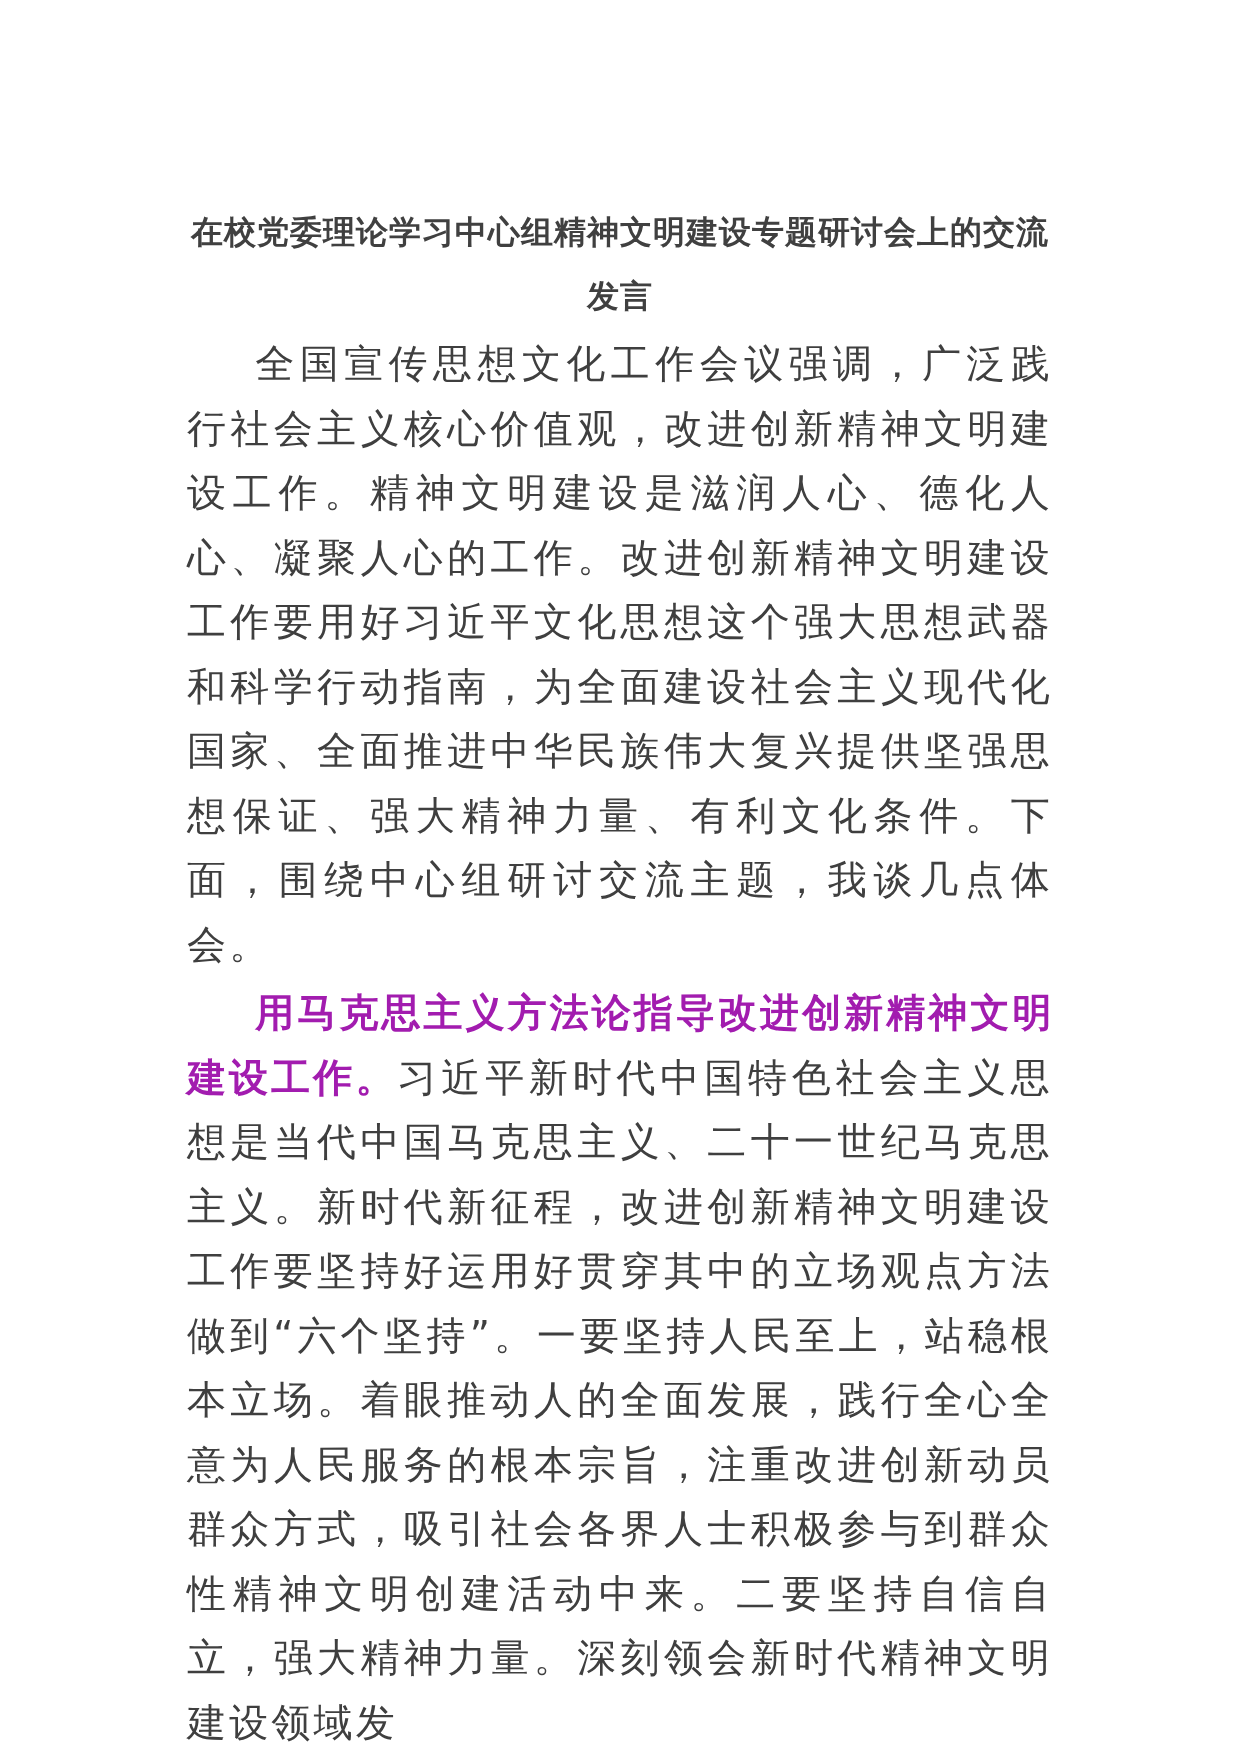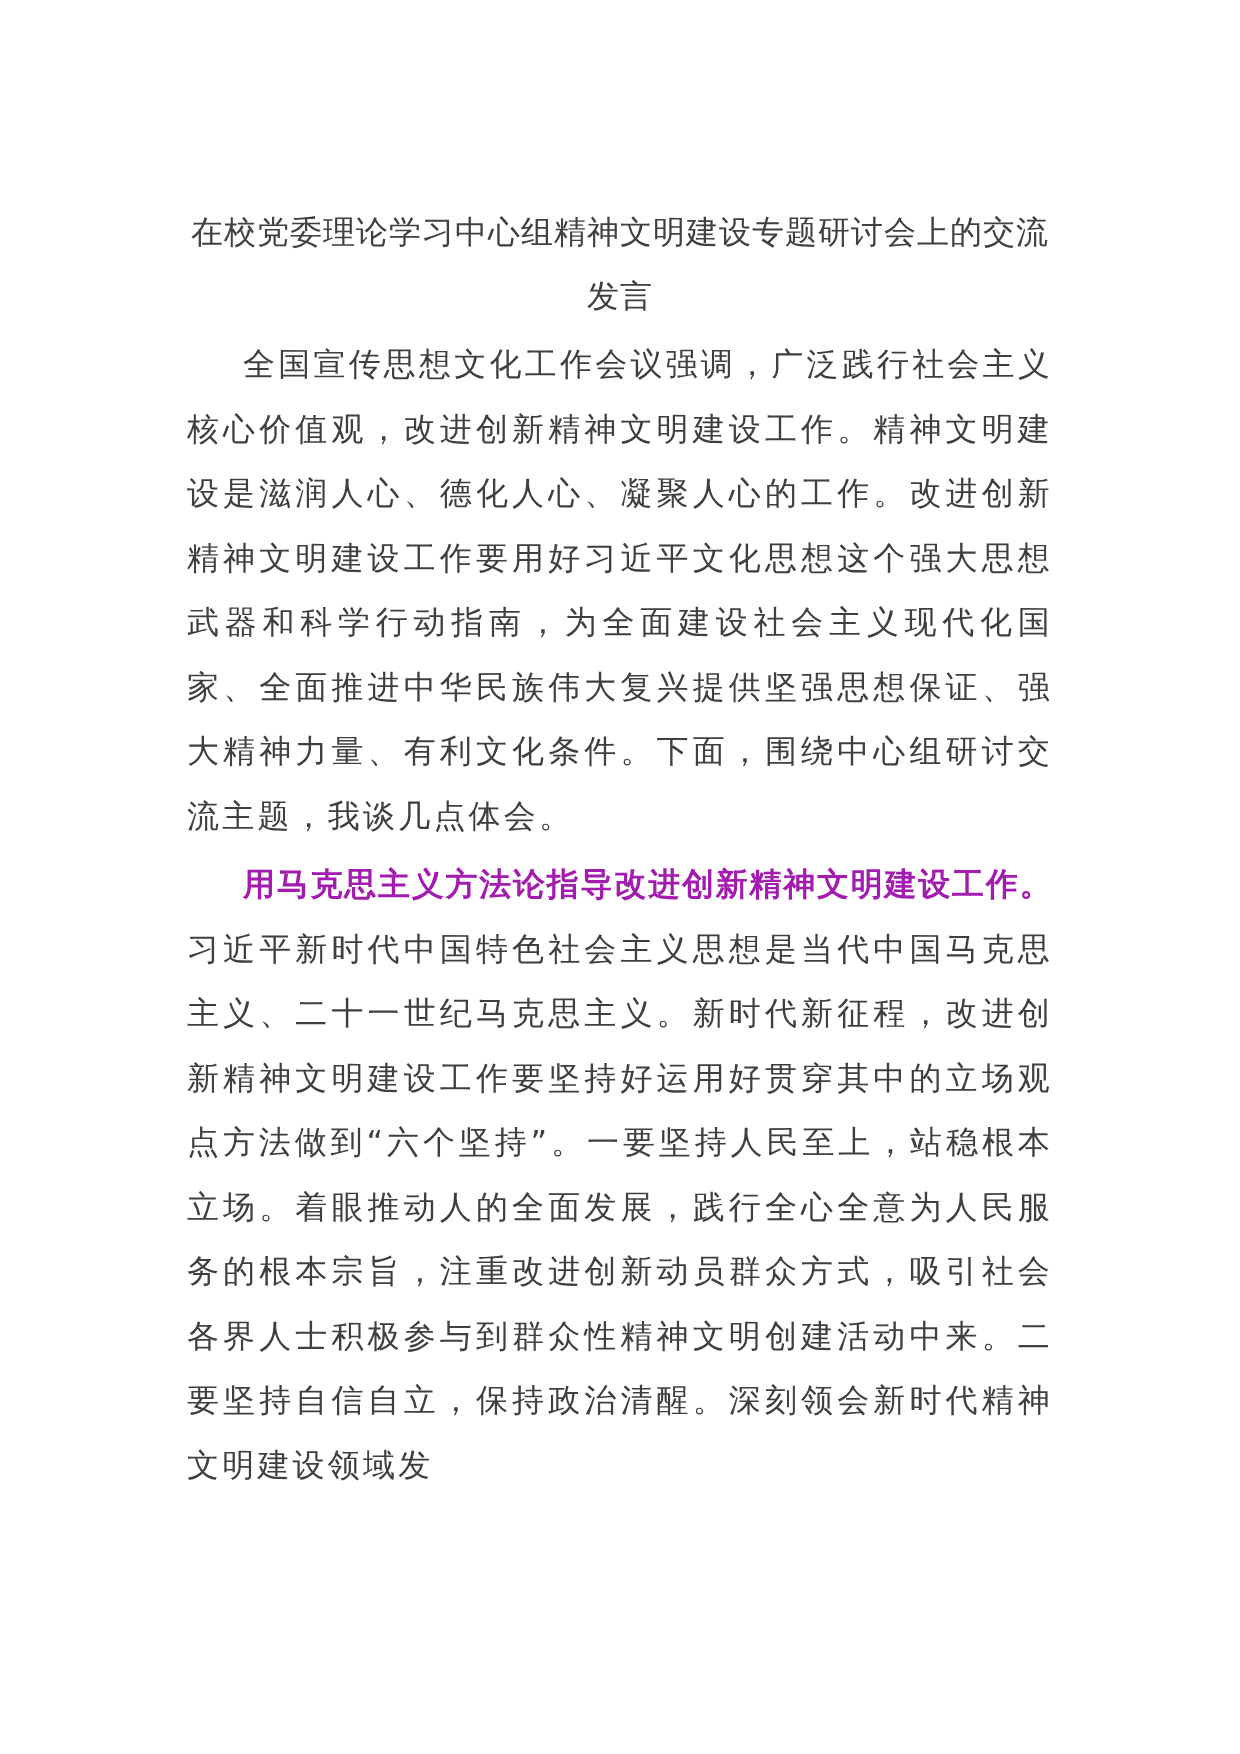--- a/index.html
+++ b/index.html
@@ -16,35 +16,35 @@
       color: #3f3f3f;
     }
     .page {
       position: absolute;
       left: 187px;
       top: 200px;
       width: 866px;
     }
     .title {
       font-size: 32px;
-      font-weight: normal;
+      font-weight: bold;
       text-align: center;
       line-height: 64px;
       margin: 0;
       letter-spacing: 1px;
       color: #404040;
     }
     .salutation {
       font-size: 31px;
       line-height: 64px;
       margin: 14px 0 0 0;
       letter-spacing: 3px;
     }
     .para {
-      font-size: 32px;
+      font-size: 39px;
       line-height: 64.5px;
       margin: 0;
       text-indent: 1.75em;
       text-align: justify;
       letter-spacing: 3.2px;
     }
     .para.first {
       margin-top: 4px;
     }
     .para.second {
@@ -59,14 +59,14 @@
   </style>
 </head>
 <body>
 
 <div class="page">
   <h1 class="title">在校党委理论学习中心组精神文明建设专题研讨会上的交流发言</h1>
 
 
   <p class="para first"><span>全国宣传思想文化工作会议强调，广泛践行社会主义核心价值观，改进创新精神文明建设工作。精神文明建设是滋润人心、德化人心、凝聚人心的工作。改进创新精神文明建设工作要用好习近平文化思想这个强大思想武器和科学行动指南，为全面建设社会主义现代化国家、全面推进中华民族伟大复兴提供坚强思想保证、强大精神力量、有利文化条件。下面，围绕中心组研讨交流主题，我谈几点体会。</span></p>
 
-  <p class="para second"><span class="lead">用马克思主义方法论指导改进创新精神文明建设工作。</span><span>习近平新时代中国特色社会主义思想是当代中国马克思主义、二十一世纪马克思主义。新时代新征程，改进创新精神文明建设工作要坚持好运用好贯穿其中的立场观点方法做到“六个坚持”。一要坚持人民至上，站稳根本立场。着眼推动人的全面发展，践行全心全意为人民服务的根本宗旨，注重改进创新动员群众方式，吸引社会各界人士积极参与到群众性精神文明创建活动中来。二要坚持自信自立，保持政治清醒。深刻领会新时代精神文明建设领域发</span></p>
+  <p class="para second"><span class="lead">用马克思主义方法论指导改进创新精神文明建设工作。</span><span>习近平新时代中国特色社会主义思想是当代中国马克思主义、二十一世纪马克思主义。新时代新征程，改进创新精神文明建设工作要坚持好运用好贯穿其中的立场观点方法做到“六个坚持”。一要坚持人民至上，站稳根本立场。着眼推动人的全面发展，践行全心全意为人民服务的根本宗旨，注重改进创新动员群众方式，吸引社会各界人士积极参与到群众性精神文明创建活动中来。二要坚持自信自立，强大精神力量。深刻领会新时代精神文明建设领域发</span></p>
 </div>
 
 </body></html>

